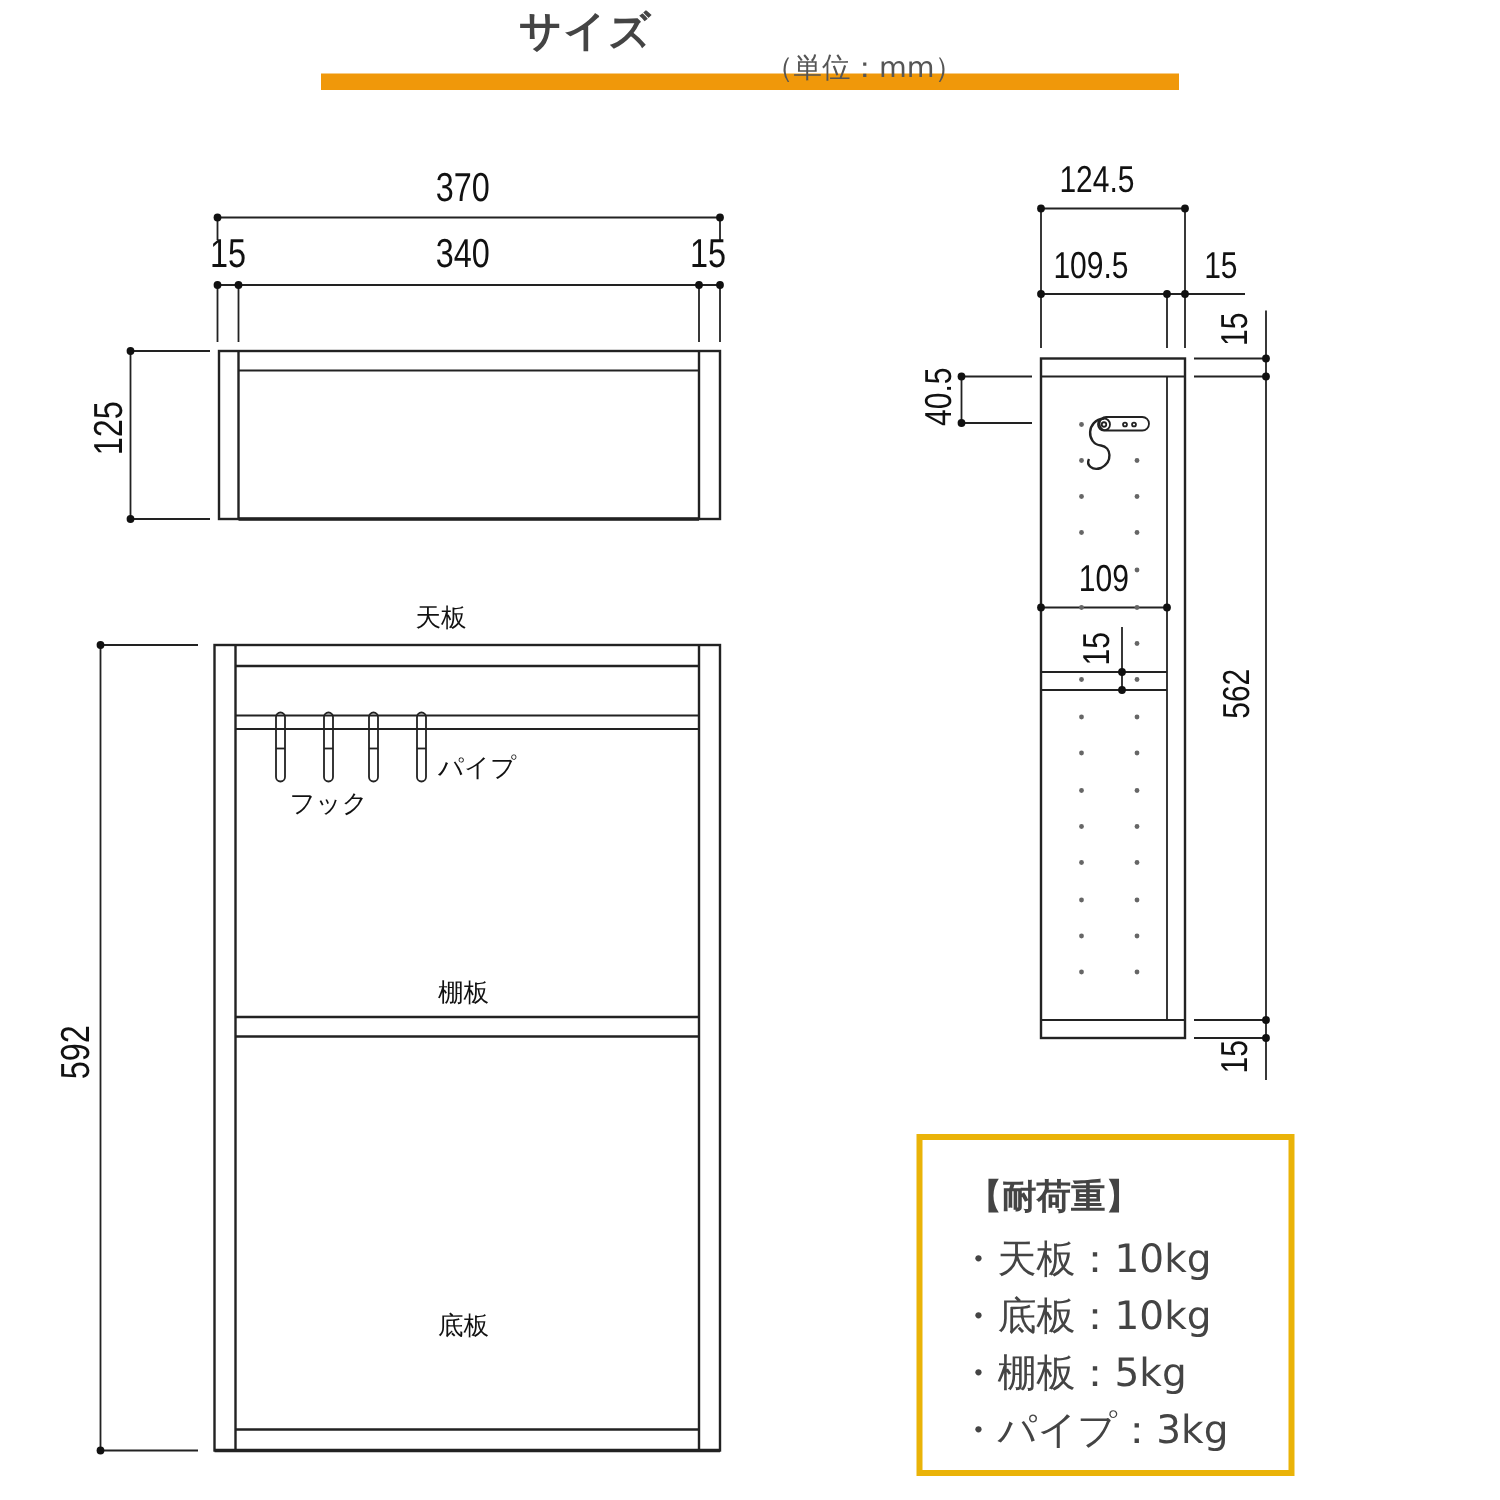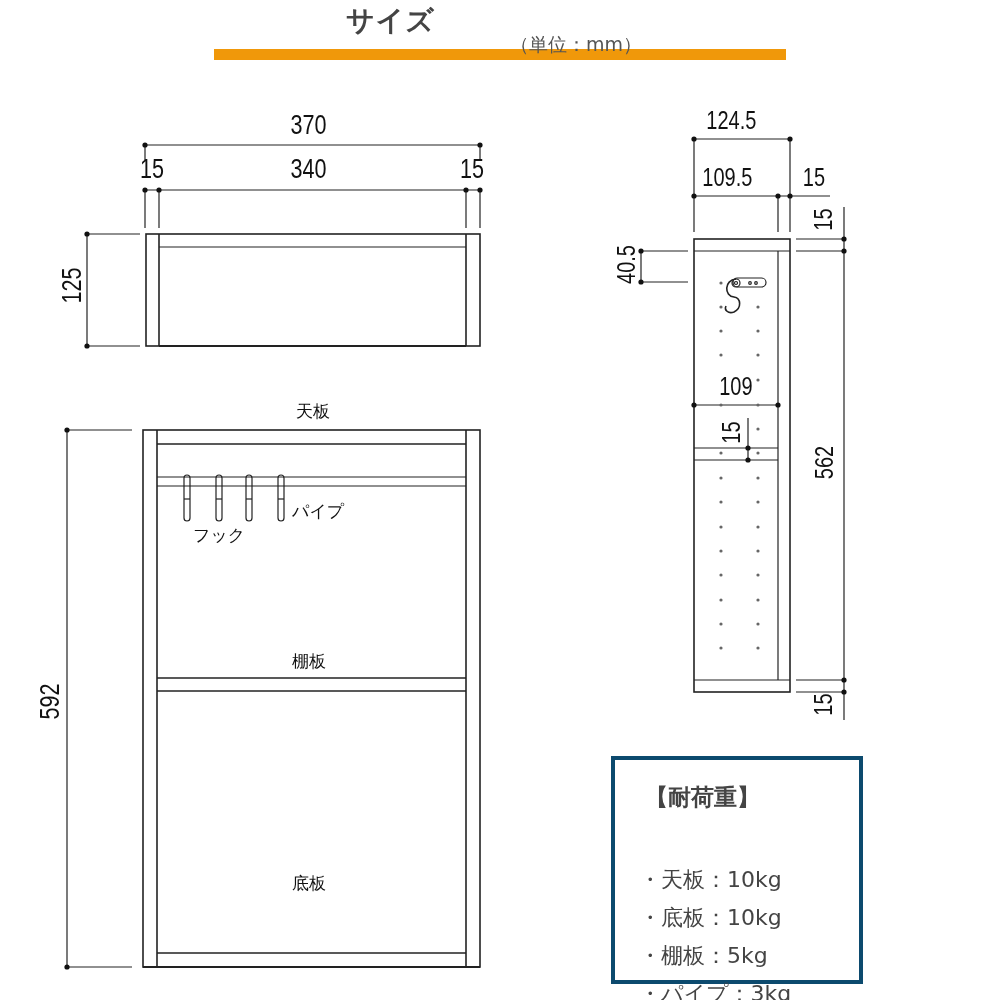--- a/index.html
+++ b/index.html
@@ -5,23 +5,23 @@
   html, body { margin: 0; padding: 0; background: #ffffff; }
   body { width: 1000px; height: 1000px; position: relative; overflow: hidden; font-family: "DejaVu Sans", sans-serif; color: #333; }
   .title-bar { position: absolute; left: 214px; top: 49px; width: 572px; height: 11px; background: #f0980a; }
   .title-main { position: absolute; left: 346px; top: 2px; font-size: 28px; font-weight: bold; color: #444; letter-spacing: 1px; font-family: "DejaVu Sans", sans-serif; }
   .title-unit { position: absolute; left: 510px; top: 32px; font-size: 19px; color: #555; background: transparent; font-family: "DejaVu Sans", sans-serif; }
   .dim { position: absolute; font-family: "Liberation Sans Narrow", "Liberation Sans", sans-serif; font-size: 27px; color: #111; transform-origin: center; white-space: nowrap; }
   .dim.narrow { transform: scaleX(0.8); }
   .rot { transform: rotate(-90deg) scaleX(0.8); }
   .label { position: absolute; font-size: 17px; color: #111; white-space: nowrap; }
   svg { position: absolute; left: 0; top: 0; }
-  .load-box { position: absolute; left: 611px; top: 756px; width: 252px; height: 228px; border: 4px solid #0c4a6e; box-sizing: border-box; background: #fff; }
+  .load-box { position: absolute; left: 611px; top: 756px; width: 252px; height: 228px; border: 4px solid #eab308; box-sizing: border-box; background: #fff; }
   .load-title { position: absolute; left: 30px; top: 22px; font-size: 23px; font-weight: bold; color: #444; }
-  .load-item { position: absolute; left: 24px; font-size: 22px; color: #444; white-space: nowrap; margin-top: 43px; }
+  .load-item { position: absolute; left: 24px; font-size: 26px; color: #444; white-space: nowrap; }
 </style>
 </head>
 <body>
 
 <div class="title-bar"></div>
 <div class="title-main">サイズ</div>
 <div class="title-unit">（単位：mm）</div>
 
 <svg width="1000" height="1000" viewBox="0 0 1000 1000">
   <g stroke="#222" fill="none" stroke-width="1.2">
@@ -173,21 +173,21 @@
   </g>
 </svg>
 
 <div class="dim narrow" style="left:286px; top:110px;">370</div>
 <div class="dim narrow" style="left:286px; top:154px;">340</div>
 <div class="dim narrow" style="left:137px; top:154px;">15</div>
 <div class="dim narrow" style="left:457px; top:154px;">15</div>
 <div class="dim rot" style="left:50px; top:270px;">125</div>
 
 <div class="dim rot" style="left:28px; top:686px;">592</div>
-<div class="label" style="left:296px; top:400px;">天板</div>
+<div class="label" style="left:277px; top:400px;">天板</div>
 <div class="label" style="left:292px; top:650px;">棚板</div>
 <div class="label" style="left:292px; top:872px;">底板</div>
 <div class="label" style="left:292px; top:500px;text-align:center;">パイプ</div>
 <div class="label" style="left:193px; top:524px;">フック</div>
 
 <div class="dim narrow" style="left:700px; top:106px; font-size:25px;">124.5</div>
 <div class="dim narrow" style="left:696px; top:163px; font-size:25px;">109.5</div>
 <div class="dim narrow" style="left:800px; top:163px; font-size:25px;">15</div>
 <div class="dim rot" style="left:810px; top:205px; font-size:25px;">15</div>
 <div class="dim rot" style="left:602px; top:250px; font-size:25px;">40.5</div>

